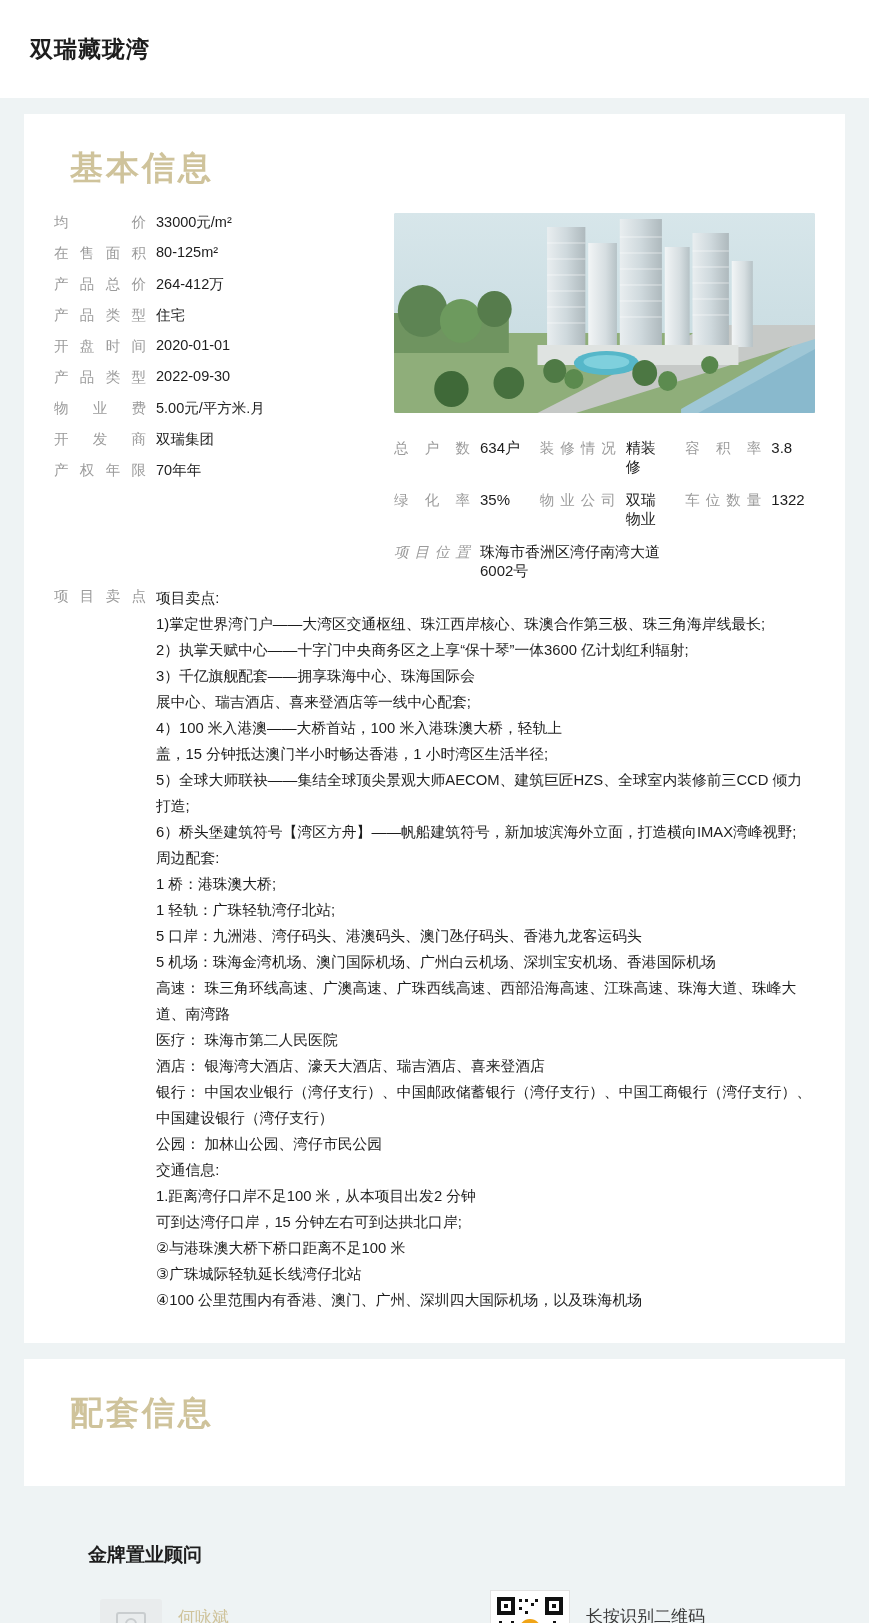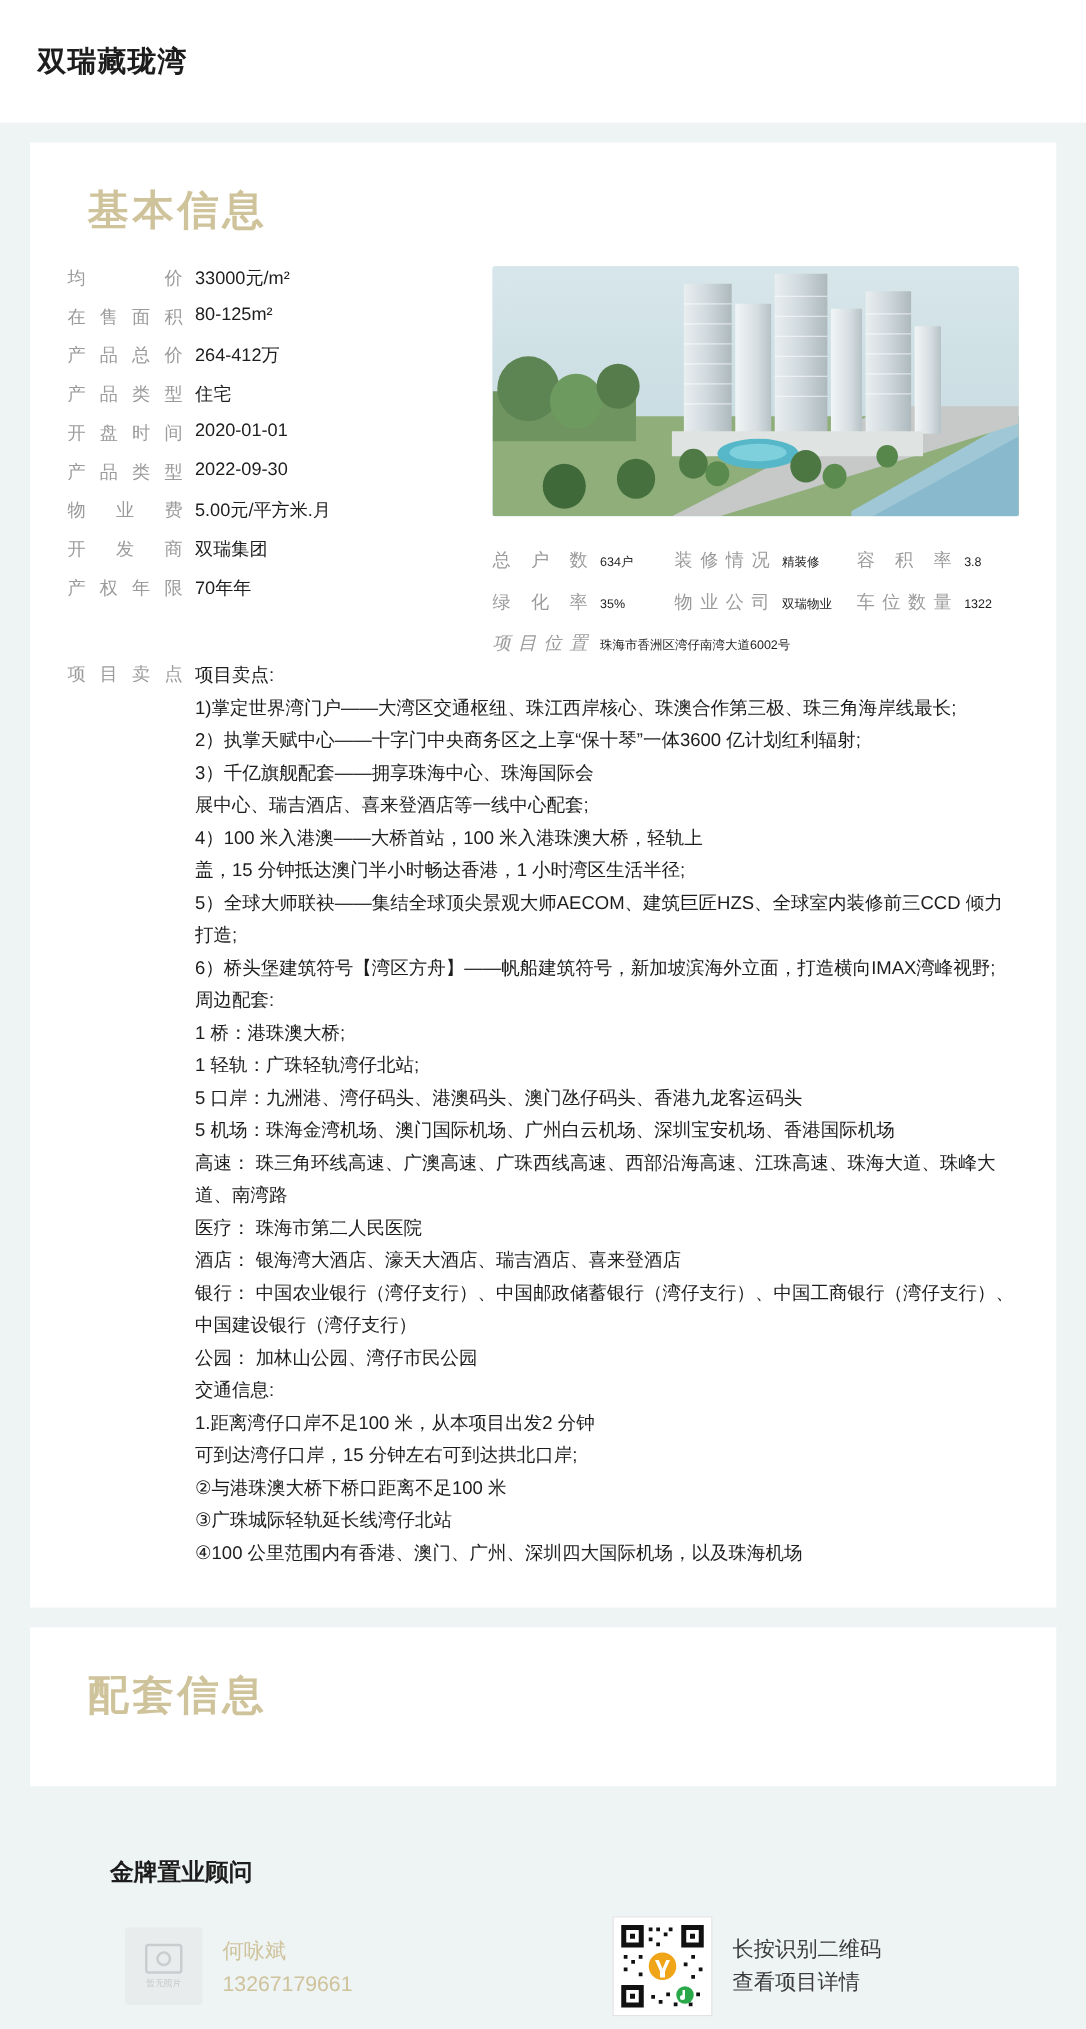--- a/index.html
+++ b/index.html
@@ -94,21 +94,21 @@
   .rg-label {
     width: 76px;
     flex: 0 0 76px;
     color: #9b9b9b;
     font-size: 14.5px;
     text-align: justify;
     text-align-last: justify;
   }
   .rg-value {
     color: #1d1d1d;
-    font-size: 10px;
+    font-size: 15px;
     padding-left: 10px;
   }
   .rg-cell.wide { grid-column: 1 / span 2; }
   .rg-cell.wide .rg-label { width: 76px; flex: 0 0 76px; font-style: italic; }
 
   
   .sp-block {
     display: flex;
     margin-top: 4px;
   }

